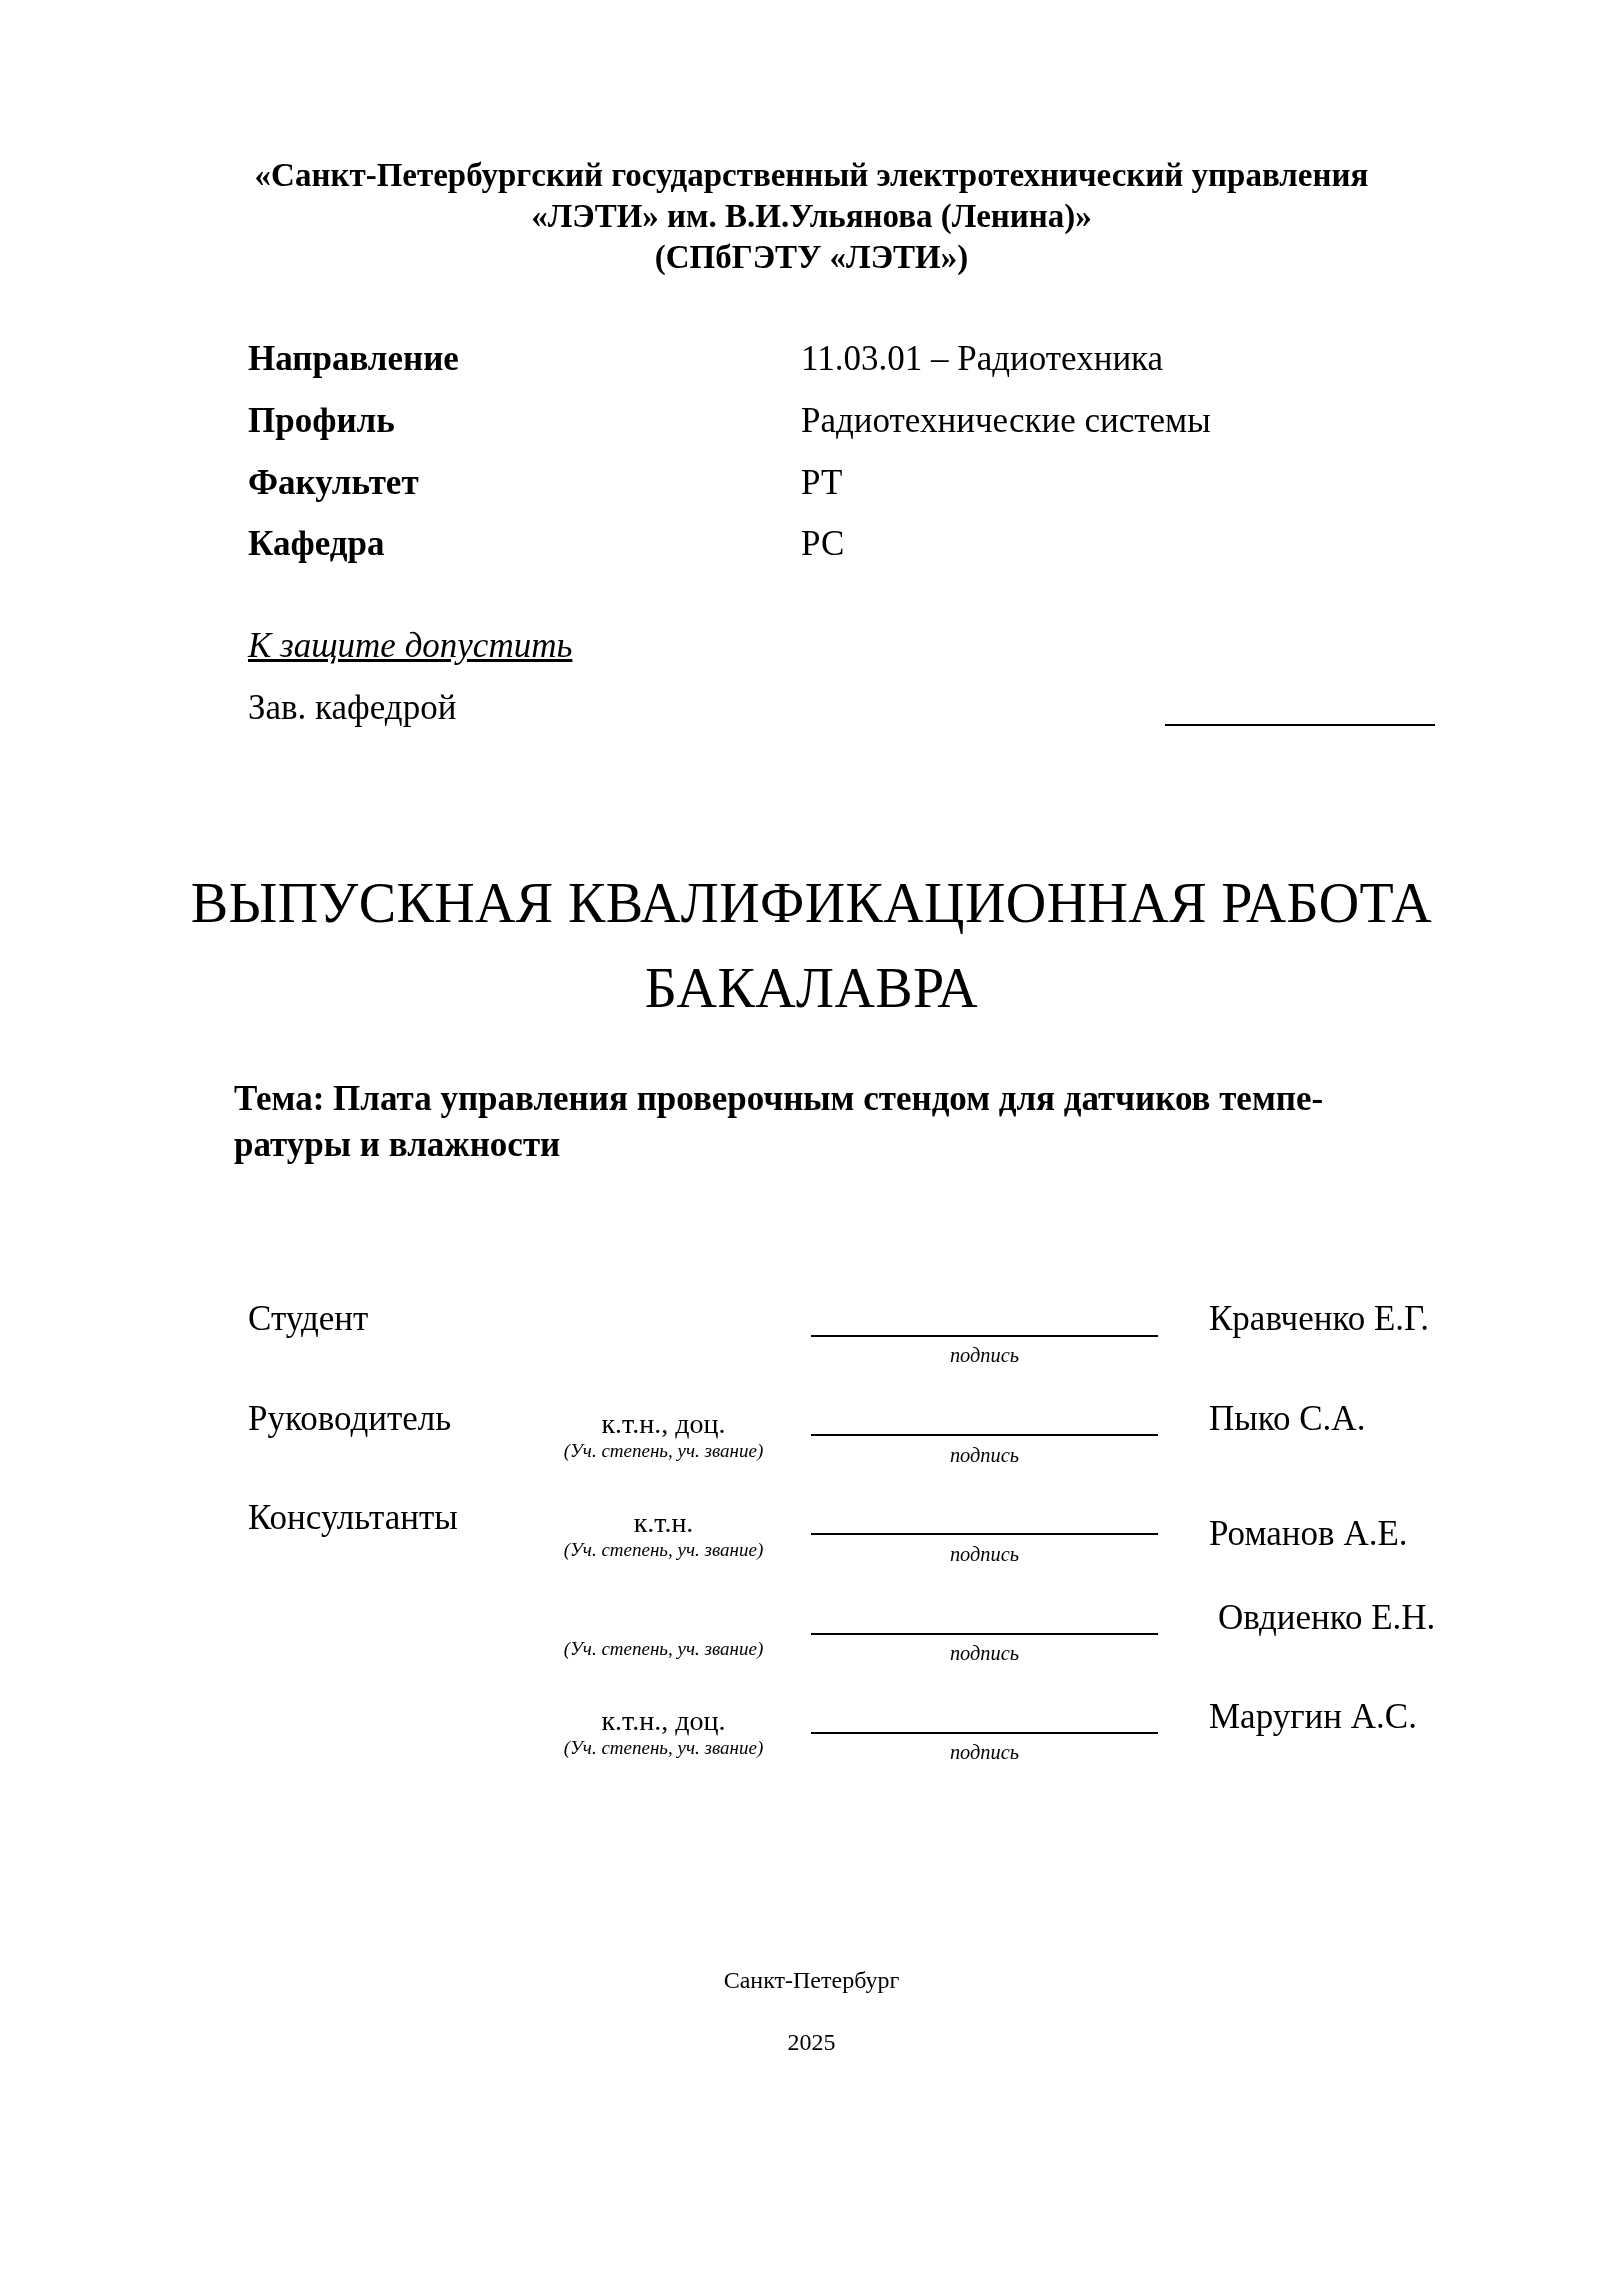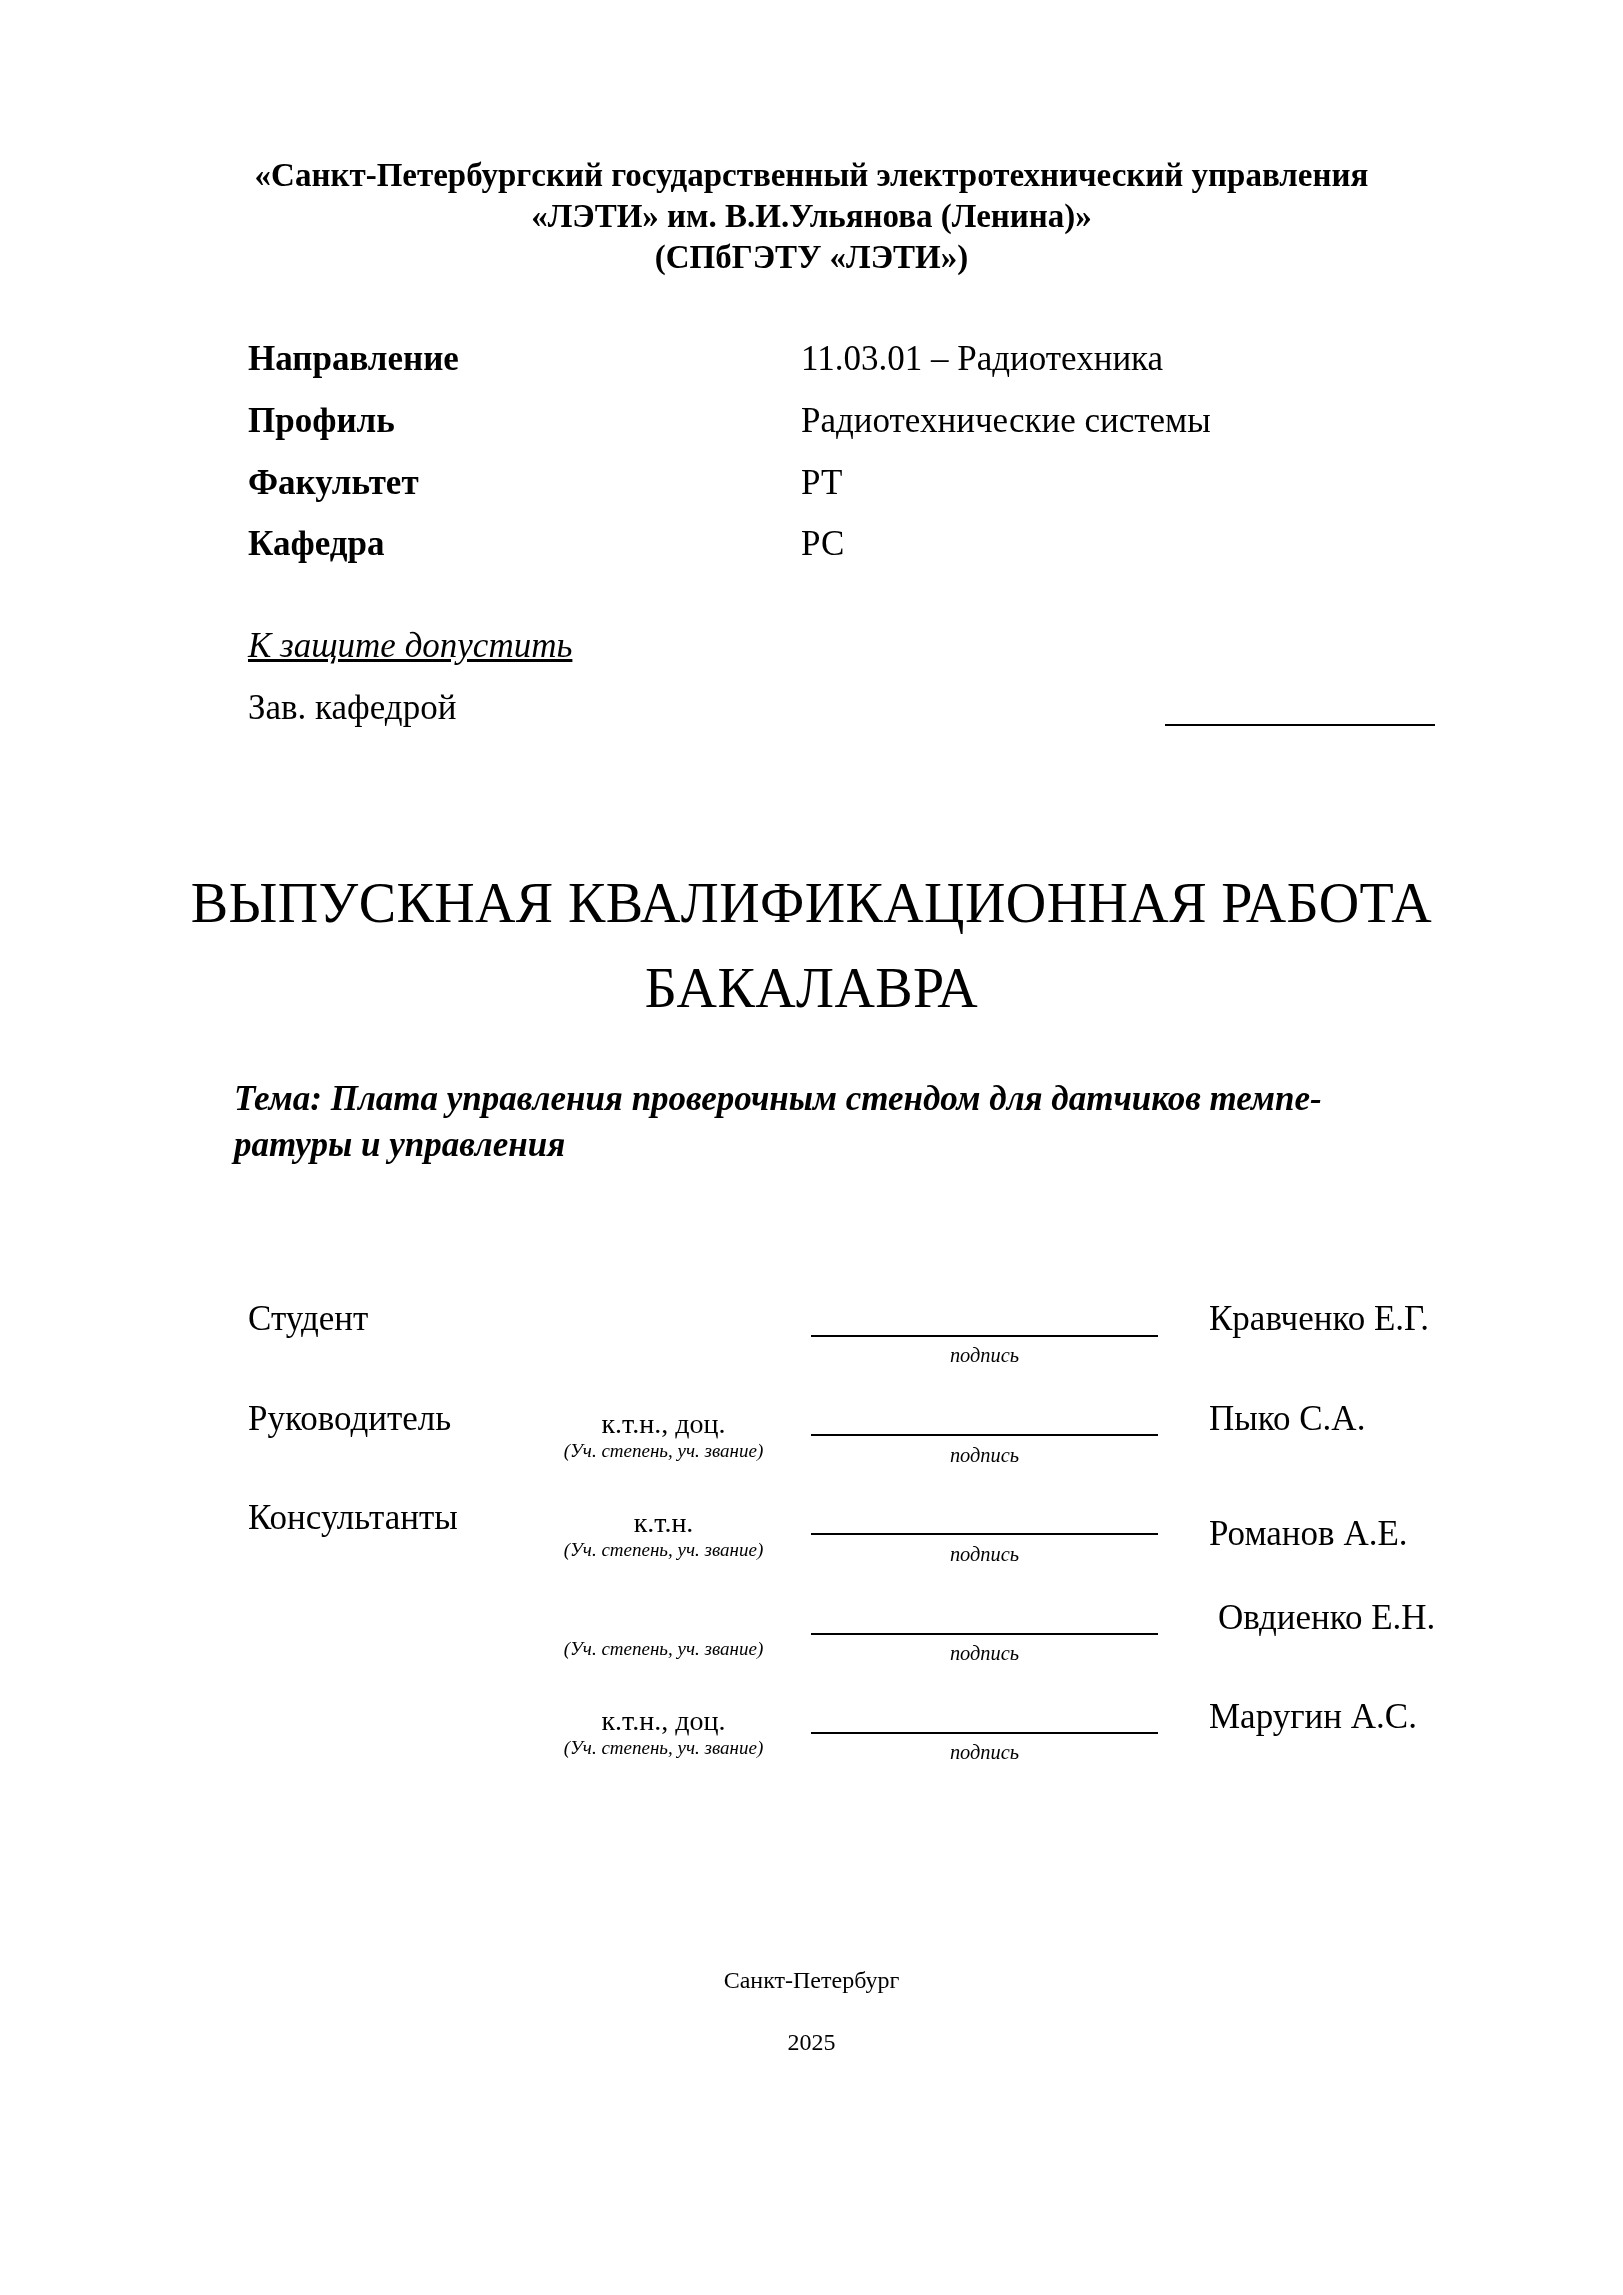--- a/index.html
+++ b/index.html
@@ -46,23 +46,23 @@
   <div class="abs info-value" style="left:801px; top:524px;">РС</div>
 </div>
 
 <div class="abs ital" style="left:248px; top:626px;">К защите допустить</div>
 <div class="abs plain" style="left:248px; top:688px;">Зав. кафедрой</div>
 <div class="abs" style="left:1165px; top:724px; width:270px; height:2.4px; background:#000;"></div>
 
 <div class="abs center title" style="top:871px;">ВЫПУСКНАЯ КВАЛИФИКАЦИОННАЯ РАБОТА</div>
 <div class="abs center title" style="top:956px;">БАКАЛАВРА</div>
 
-<div class="abs theme" style="left:234px; top:1076px;font-style:italic;">
+<div class="abs theme" style="left:234px; top:1076px;">
   <div>Тема: Плата управления проверочным стендом для датчиков темпе-</div>
-  <div>ратуры и управления</div>
+  <div>ратуры и влажности</div>
 </div>
 
 <div>
 
   <div class="abs role" style="top:1299px;">Студент</div>
   <div class="abs sigline" style="top:1335px;"></div>
   <div class="abs sigcap" style="top:1344px;">подпись</div>
   <div class="abs person" style="top:1299px;">Кравченко Е.Г.</div>
 
   <div class="abs role" style="top:1399px;">Руководитель</div>

